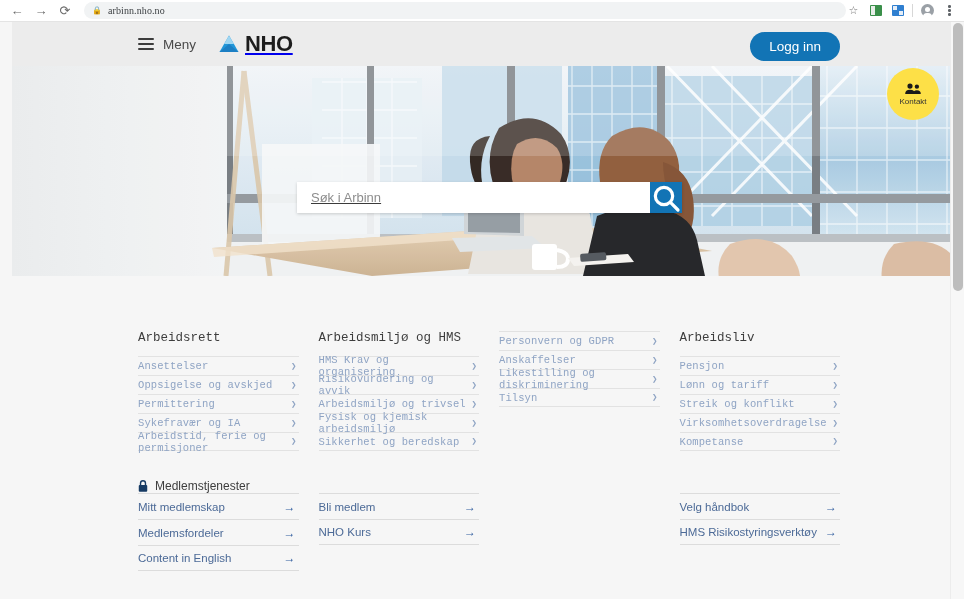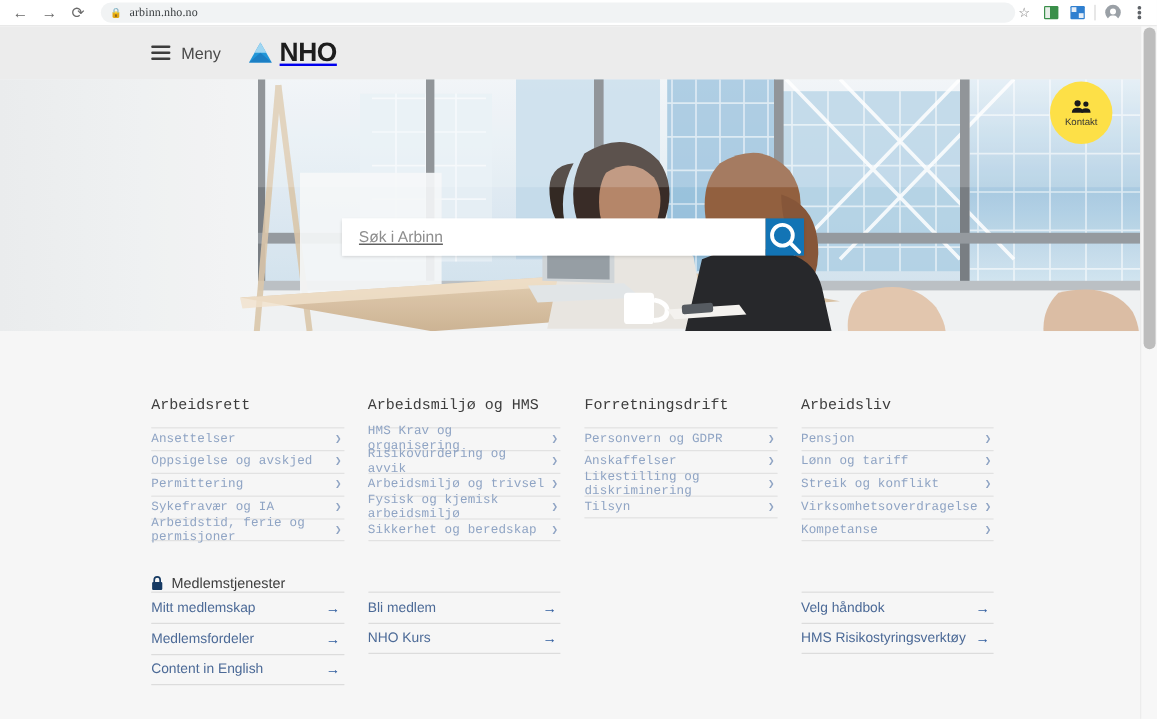--- a/index.html
+++ b/index.html
@@ -46,21 +46,21 @@
   .ext-blue:after { content:""; position:absolute; right:1px; bottom:1px; width:4px; height:4px; background:#e6eef7; }
   .chrome-sep { width:1px; height:13px; background:#d7d7d7; }
   .avatar-ic { width:13px;height:13px;border-radius:50%;background:#9aa0a6;position:relative;}
   .avatar-ic:before{content:"";position:absolute;left:4px;top:2.5px;width:5px;height:5px;border-radius:50%;background:#fff;}
   .avatar-ic:after{content:"";position:absolute;left:2px;top:8.5px;width:9px;height:5px;border-radius:4px 4px 0 0;background:#fff;}
   .kebab { display:flex;flex-direction:column;gap:1.5px;align-items:center; }
   .kebab i { width:2.5px;height:2.5px;border-radius:50%;background:#5f6368;display:block; }
 
   
   .viewport {
-    position: absolute; top: 22px; left: 0;
+    position: absolute; top: 22px; left: 12px;
     width: 951px; height: 577px;
     background: #f6f6f6;
     overflow: hidden;
   }
 
   
   .site-header {
     position: absolute; top: 0; left: 0;
     width: 950px; height: 44px;
     background: #ececec;
@@ -235,20 +235,21 @@
       <span class="menu-label">Meny</span>
     </div>
     <a class="brand" href="#">
       <svg class="brand-mark" viewBox="0 0 44 40">
         <path d="M22 3 L41 36 L3 36 Z" fill="#2196d8"></path>
         <path d="M22 3 L32 20 L12 20 Z" fill="#9fd6f2"></path>
         <path d="M22 20 L41 36 L3 36 Z" fill="#1c7fc4"></path>
       </svg>
       <span class="brand-text">NHO</span>
     </a>
+    <button class="login-btn">Logg inn</button>
   </div>
 
   <div class="hero">
     <svg viewBox="0 0 950 210" preserveAspectRatio="none">
       <defs>
         <linearGradient id="sky" x1="0" y1="0" x2="0" y2="1">
           <stop offset="0%" stop-color="#eef3f7"></stop>
           <stop offset="100%" stop-color="#cfe0ec"></stop>
         </linearGradient>
         <linearGradient id="glass" x1="0" y1="0" x2="0" y2="1">
@@ -415,21 +416,20 @@
           <span class="link-label">Fysisk og kjemisk arbeidsmiljø</span>
           <span class="chev">❯</span>
         </div>
         <div class="link-row">
           <span class="link-label">Sikkerhet og beredskap</span>
           <span class="chev">❯</span>
         </div>
       </div>
 
       <div class="cat-col">
-        <div class="cat-title">Forretningsdrift</div>
         <div class="link-row">
           <span class="link-label">Personvern og GDPR</span>
           <span class="chev">❯</span>
         </div>
         <div class="link-row">
           <span class="link-label">Anskaffelser</span>
           <span class="chev">❯</span>
         </div>
         <div class="link-row">
           <span class="link-label">Likestilling og diskriminering</span>

